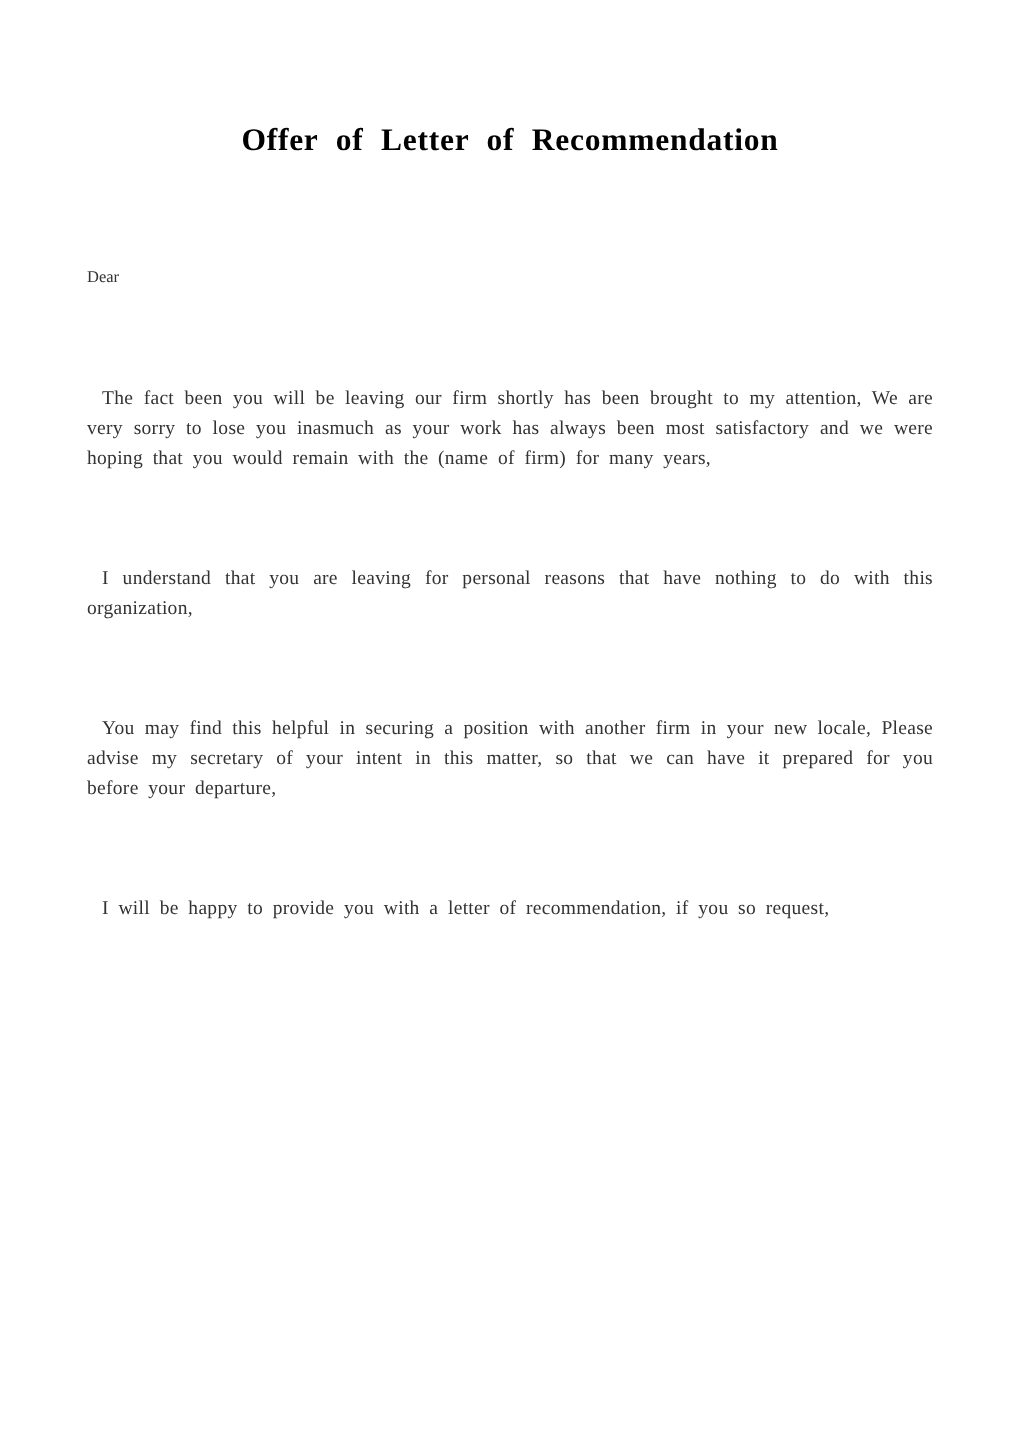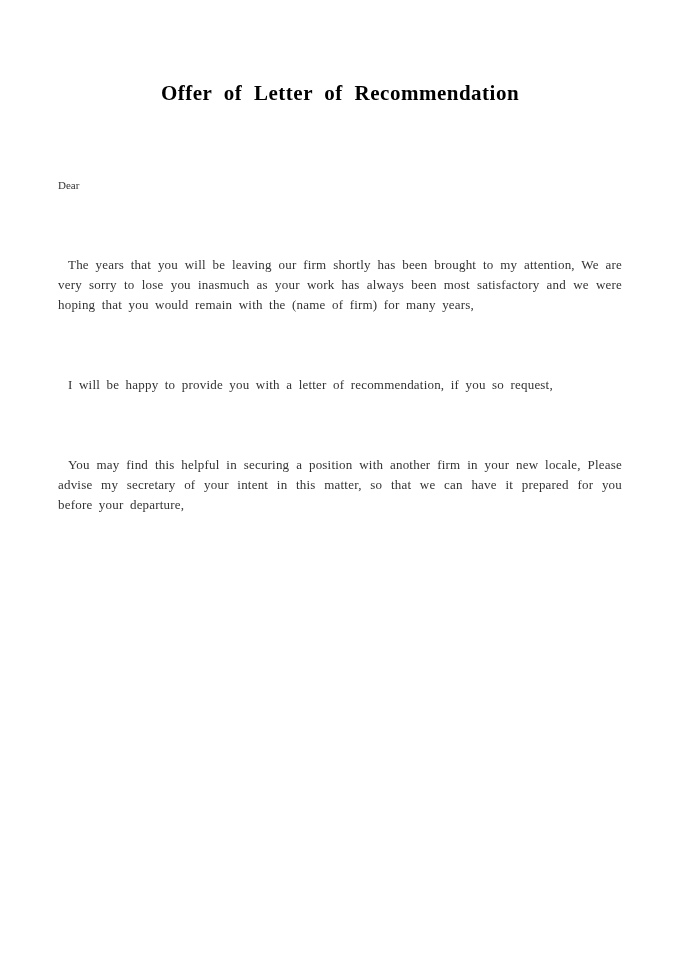--- a/index.html
+++ b/index.html
@@ -44,21 +44,22 @@
 </style>
 </head>
 <body>
 
 <div class="page">
 
   <h1 class="letter-title">Offer of Letter of Recommendation</h1>
 
   <div class="salutation">Dear</div>
 
-  <p class="para">The years that you will be leaving our firm shortly has been brought to my attention, We are very sorry to lose you inasmuch as your work has always been most satisfactory and we were hoping that you would remain with the (name of firm) for many years,</p>
+  <p class="para">The fact been you will be leaving our firm shortly has been brought to my attention, We are very sorry to lose you inasmuch as your work has always been most satisfactory and we were hoping that you would remain with the (name of firm) for many years,</p>
 
+  <p class="para">I understand that you are leaving for personal reasons that have nothing to do with this organization,</p>
+
+  <p class="para">You may find this helpful in securing a position with another firm in your new locale, Please advise my secretary of your intent in this matter, so that we can have it prepared for you before your departure,</p>
 
   <p class="para">I will be happy to provide you with a letter of recommendation, if you so request,</p>
-
-  <p class="para">You may find this helpful in securing a position with another firm in your new locale, Please advise my secretary of your intent in this matter, so that we can have it prepared for you before your departure,</p>
 
 
 </div>
 
 </body></html>

